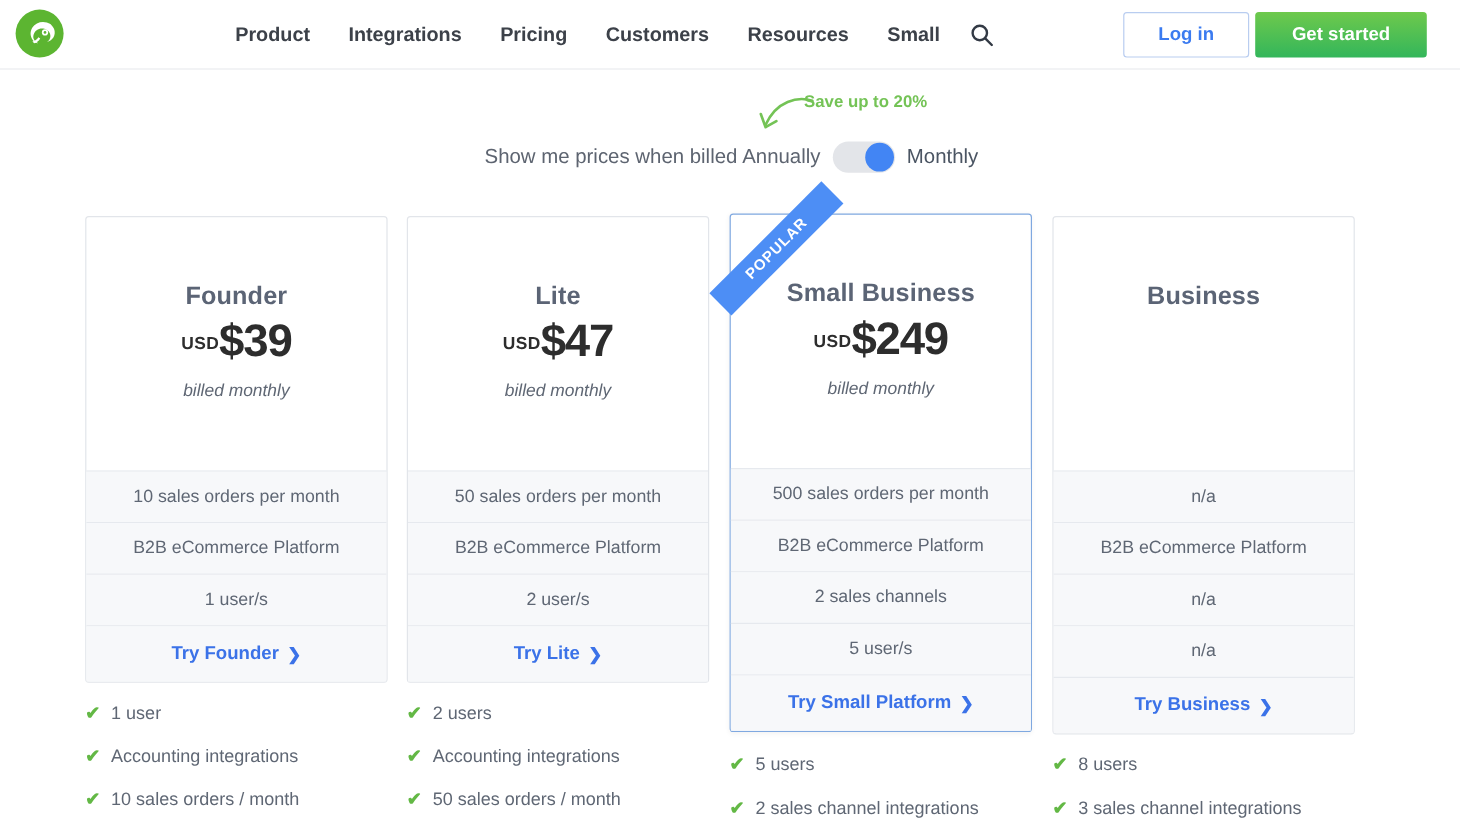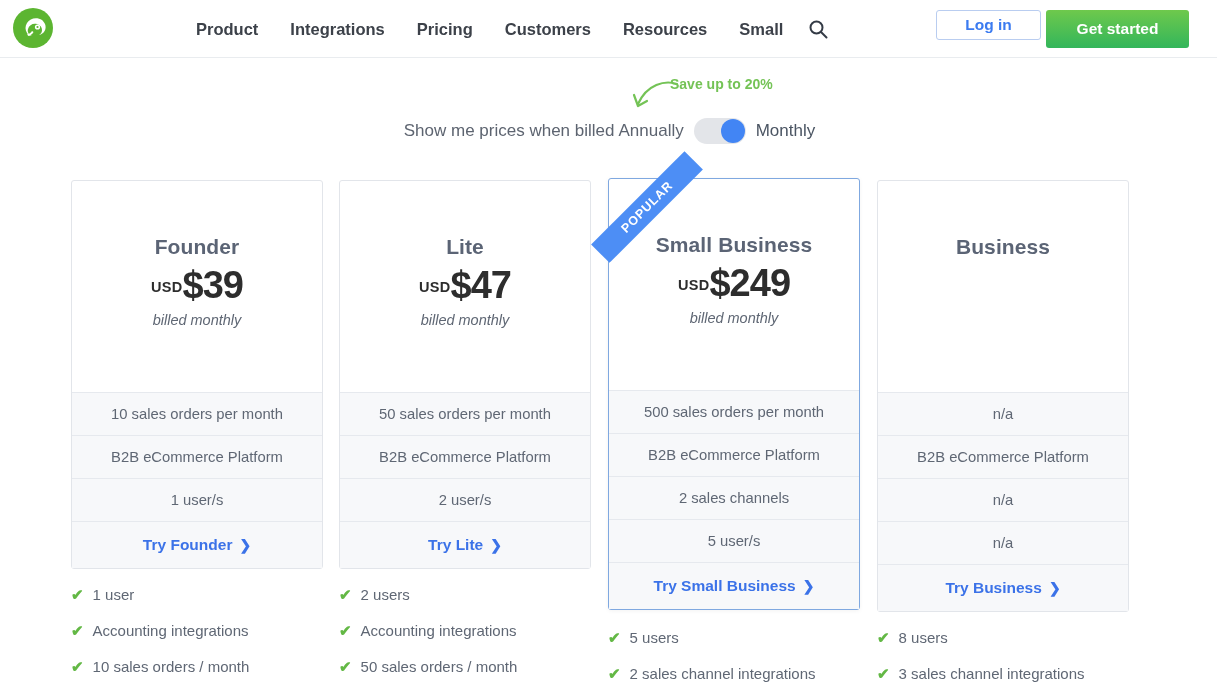--- a/index.html
+++ b/index.html
@@ -33,21 +33,21 @@
     color: #3c4149;
     white-space: nowrap;
     cursor: pointer;
   }
   .search-icon {
     position: absolute; left: 808px; top: 19px;
     width: 20px; height: 20px; cursor: pointer;
   }
   .btn-login {
     position: absolute; left: 936px; top: 10px;
-    width: 105px; height: 30px;
+    width: 105px; height: 38px;
     border: 1px solid #b9cdf0;
     border-radius: 3px;
     background: #fff;
     color: #3b7bf0;
     font-size: 15.5px; font-weight: bold;
     display: flex; align-items: center; justify-content: center;
     cursor: pointer;
   }
   .btn-getstarted {
     position: absolute; left: 1046px; top: 10px;
@@ -144,21 +144,21 @@
     margin-top: 12px;
     letter-spacing: 0.3px;
   }
   .price-amount {
     font-size: 38px; font-weight: bold;
     color: #2d2d2d;
     line-height: 0.98;
     letter-spacing: -1px;
   }
   .price-note {
-    margin-top: 8px;
+    margin-top: 14px;
     font-size: 14.5px; font-style: italic;
     color: #5f6774;
   }
   .unavailable-note {
     margin-top: 36px;
     font-size: 14.5px; font-style: italic;
     color: #5f6774;
     text-align: center;
     line-height: 1.42;
     padding: 0 12px;
@@ -314,21 +314,21 @@
         <span class="price-usd">USD</span>
         <span class="price-amount">$249</span>
       </div>
       <div class="price-note">billed monthly</div>
     </div>
     <div class="spec">500 sales orders per month</div>
     <div class="spec">B2B eCommerce Platform</div>
     <div class="spec">2 sales channels</div>
     <div class="spec">5 user/s</div>
     <div class="cta">
-      <span>Try Small Business</span>
+      <span>Try Small Platform</span>
       <span class="chev">❯</span>
     </div>
   </div>
 
   <div class="card" style="left:877px; top:2px;">
     <div class="card-head">
       <div class="card-title">Business</div>
     </div>
     <div class="spec">n/a</div>
     <div class="spec">B2B eCommerce Platform</div>

